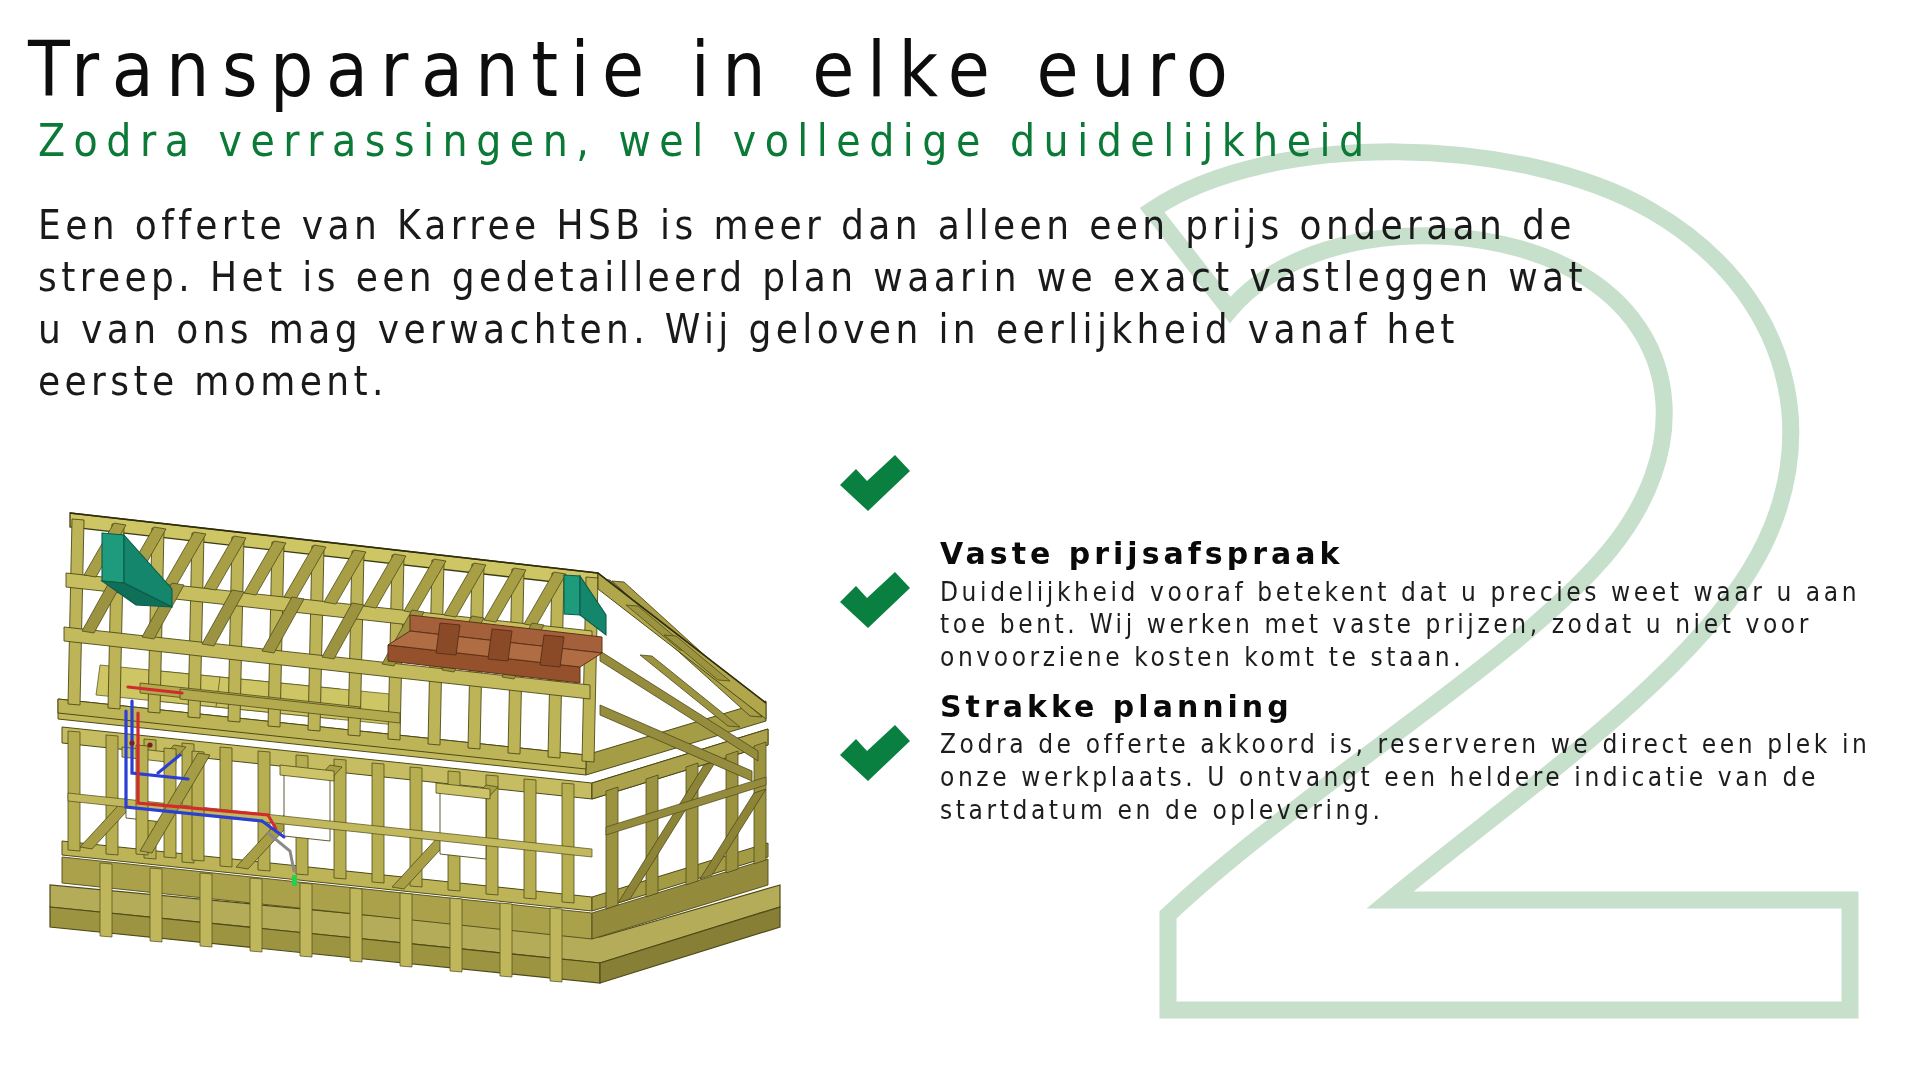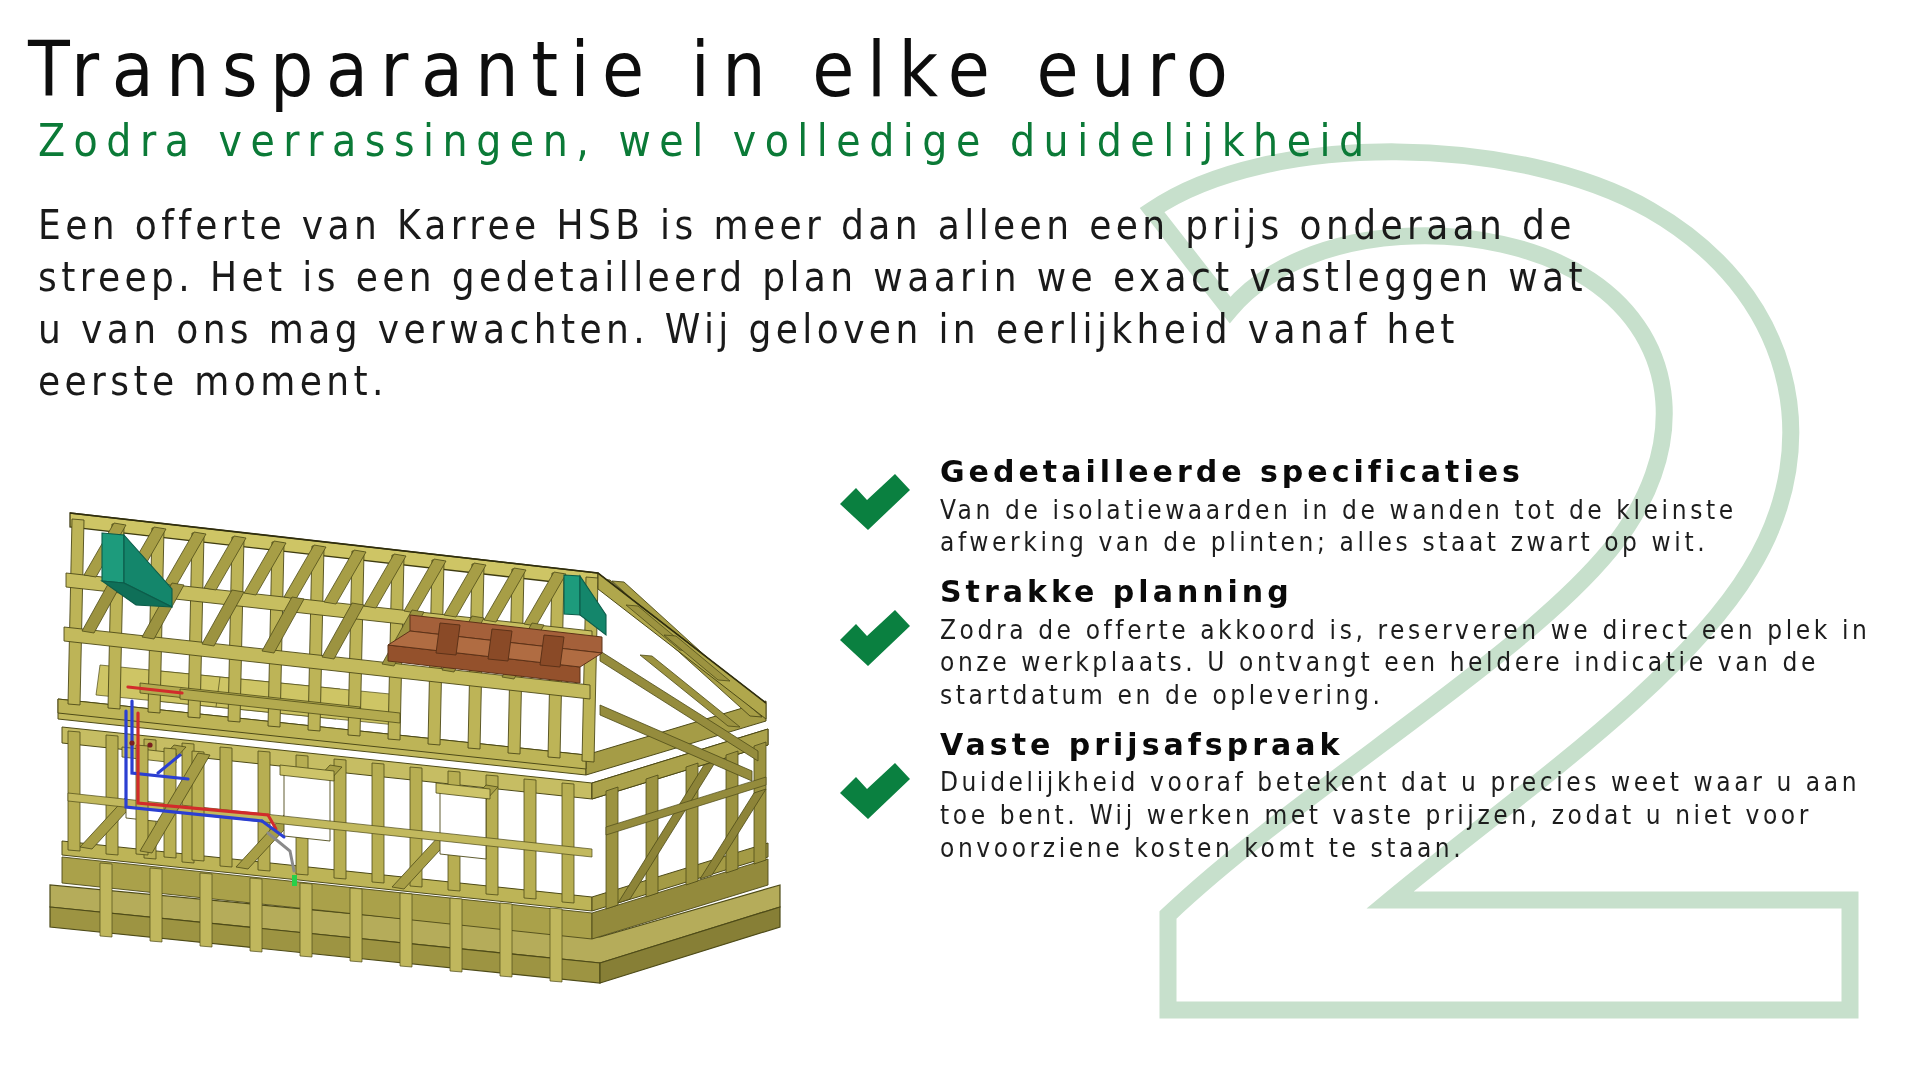--- a/index.html
+++ b/index.html
@@ -406,48 +406,44 @@
   <div class="features">
 
     <div class="feature-item f1">
       <div class="check-cell">
         <span class="check-icon">
           <svg viewBox="0 0 70 66" xmlns="http://www.w3.org/2000/svg" aria-hidden="true">
             <polygon points="0,30 16,14 27,26 55,0 70,16 28,56" fill="#0a8040"></polygon>
           </svg>
         </span>
       </div>
+    </div>
+
+    <div class="feature-item f2">
+      <div class="check-cell">
+        <span class="check-icon">
+          <svg viewBox="0 0 70 66" xmlns="http://www.w3.org/2000/svg" aria-hidden="true">
+            <polygon points="0,30 16,14 27,26 55,0 70,16 28,56" fill="#0a8040"></polygon>
+          </svg>
+        </span>
+      </div>
       <div class="feature-body">
-        <h3 class="feature-title">Gedetailleerde specificaties</h3>
-        <p class="feature-desc">Van de isolatiewaarden in de wanden tot de kleinste afwerking van de plinten; alles staat zwart op wit.</p>
+        <h3 class="feature-title">Vaste prijsafspraak</h3>
+        <p class="feature-desc">Duidelijkheid vooraf betekent dat u precies weet waar u aan toe bent. Wij werken met vaste prijzen, zodat u niet voor onvoorziene kosten komt te staan.</p>
       </div>
     </div>
 
     <div class="feature-item f3">
       <div class="check-cell">
         <span class="check-icon">
           <svg viewBox="0 0 70 66" xmlns="http://www.w3.org/2000/svg" aria-hidden="true">
             <polygon points="0,30 16,14 27,26 55,0 70,16 28,56" fill="#0a8040"></polygon>
           </svg>
         </span>
       </div>
       <div class="feature-body">
         <h3 class="feature-title">Strakke planning</h3>
         <p class="feature-desc">Zodra de offerte akkoord is, reserveren we direct een plek in onze werkplaats. U ontvangt een heldere indicatie van de startdatum en de oplevering.</p>
       </div>
     </div>
 
-    <div class="feature-item f2">
-      <div class="check-cell">
-        <span class="check-icon">
-          <svg viewBox="0 0 70 66" xmlns="http://www.w3.org/2000/svg" aria-hidden="true">
-            <polygon points="0,30 16,14 27,26 55,0 70,16 28,56" fill="#0a8040"></polygon>
-          </svg>
-        </span>
-      </div>
-      <div class="feature-body">
-        <h3 class="feature-title">Vaste prijsafspraak</h3>
-        <p class="feature-desc">Duidelijkheid vooraf betekent dat u precies weet waar u aan toe bent. Wij werken met vaste prijzen, zodat u niet voor onvoorziene kosten komt te staan.</p>
-      </div>
-    </div>
-
   </div>
 </div>
 
 </body></html>

